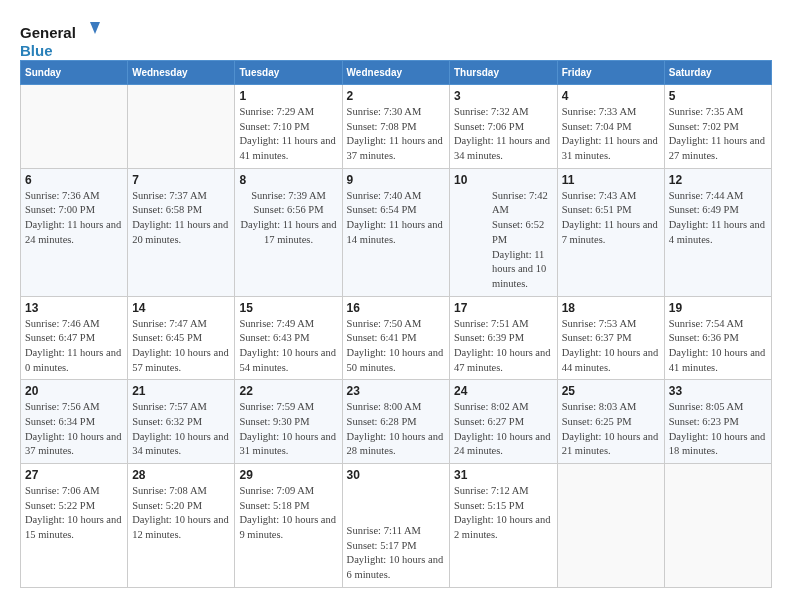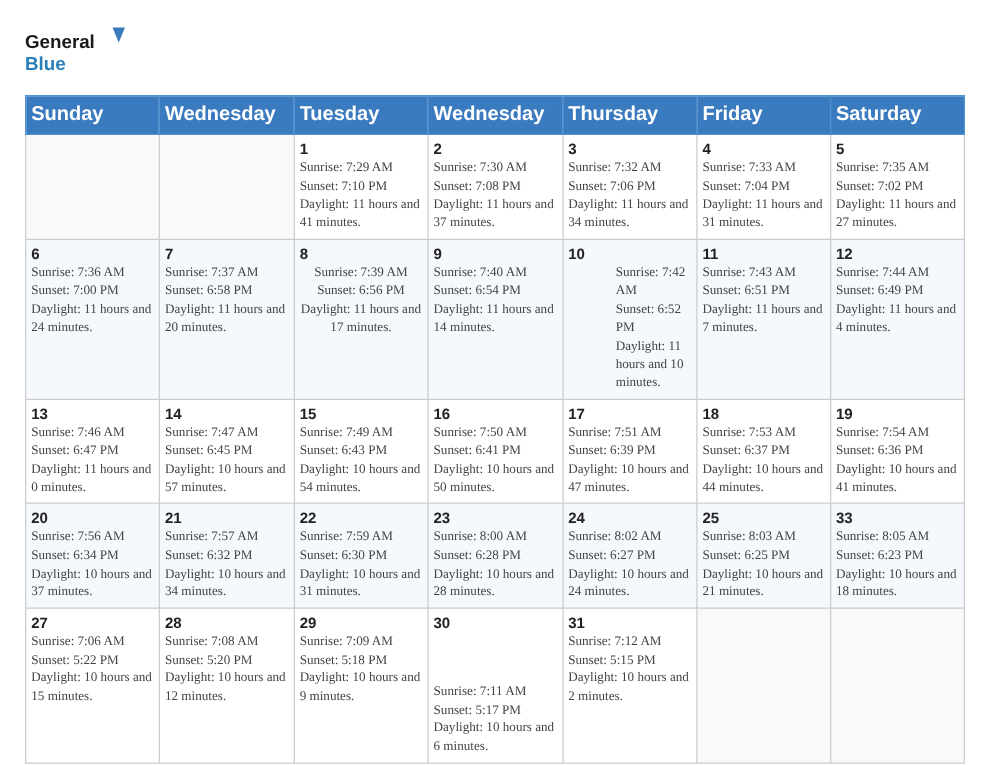--- a/index.html
+++ b/index.html
@@ -7,21 +7,21 @@
       font-family: Arial, sans-serif;
       background: #fff;
       width: 792px;
       min-height: 612px;
       padding: 20px;
     }
     .header {
       display: flex;
       justify-content: space-between;
       align-items: flex-end;
-      margin-bottom: 16px;
+      margin-bottom: 0;
     }
     .logo {
       display: flex;
       align-items: center;
       gap: 4px;
     }
     .title-block {
       text-align: right;
     }
     .month-title {
@@ -38,21 +38,21 @@
     .calendar {
       width: 100%;
       border-collapse: collapse;
       font-size: 11px;
     }
     .calendar th {
       background-color: #3a7abf;
       color: #fff;
       padding: 6px 4px;
       text-align: left;
-      font-size: 16px;
+      font-size: 10px;
       font-weight: bold;
       border: 1px solid #5090cf;
     }
     .calendar td {
       border: 1px solid #ccc;
       vertical-align: top;
       padding: 4px;
       width: 108px;
       min-height: 80px;
       color: #333;
@@ -238,21 +238,21 @@
         </td>
         <td>
           <div class="day-num">21</div>
           <div class="day-info" style="white-space: pre-line;">Sunrise: 7:57 AM
 Sunset: 6:32 PM
 Daylight: 10 hours and 34 minutes.</div>
         </td>
         <td>
           <div class="day-num">22</div>
           <div class="day-info" style="white-space: pre-line;">Sunrise: 7:59 AM
-Sunset: 6:30 PM
+Sunset: 9:30 PM
 Daylight: 10 hours and 31 minutes.</div>
         </td>
         <td>
           <div class="day-num">23</div>
           <div class="day-info" style="white-space: pre-line;">Sunrise: 8:00 AM
 Sunset: 6:28 PM
 Daylight: 10 hours and 28 minutes.</div>
         </td>
         <td>
           <div class="day-num">24</div>

